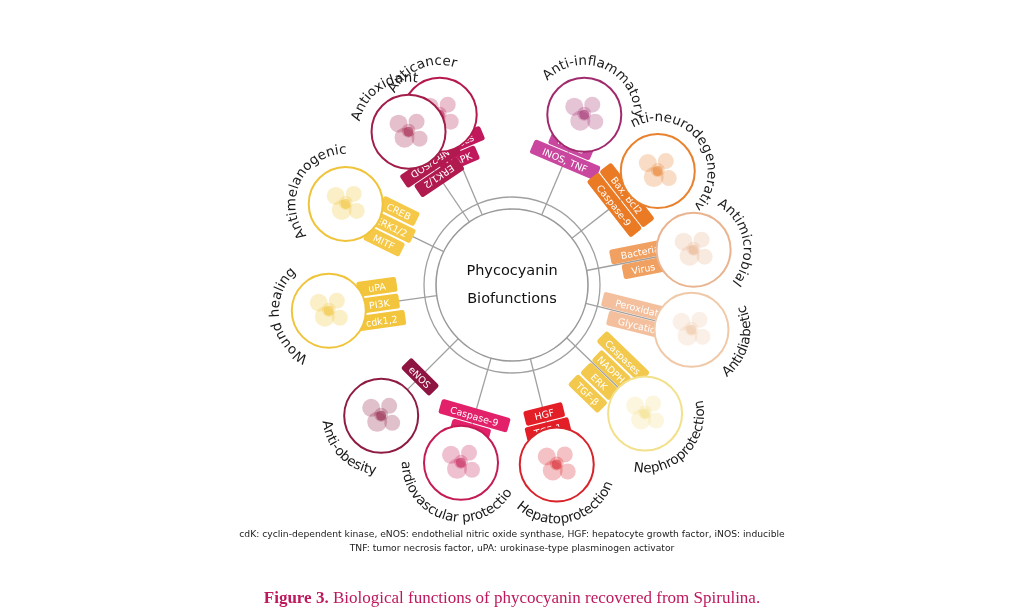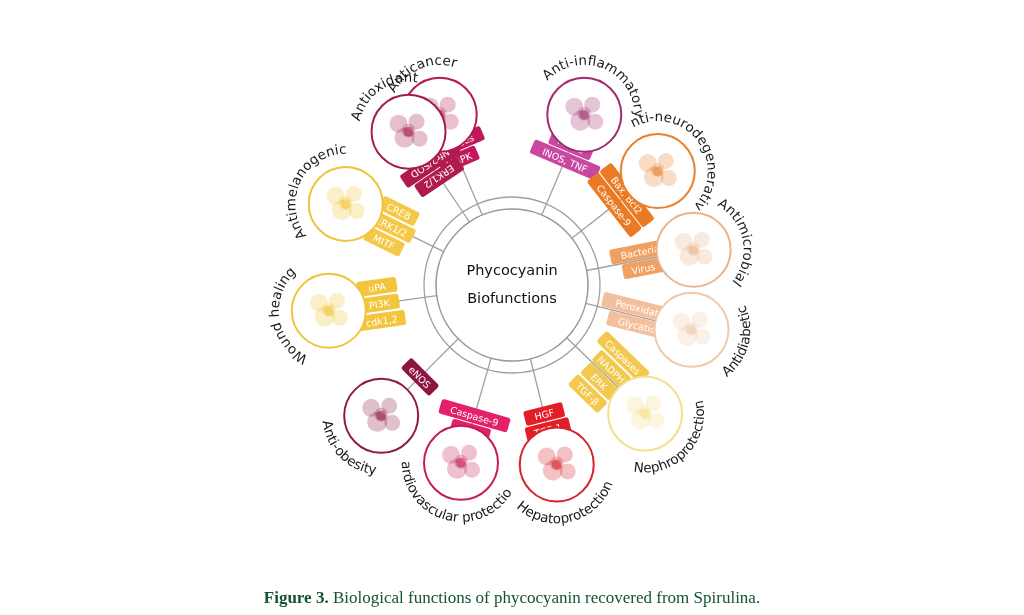--- a/index.html
+++ b/index.html
@@ -1,20 +1,20 @@
 <!DOCTYPE html>
 <html><head>
 <meta charset="utf-8">
 <style>
   html, body { margin: 0; padding: 0; background: #ffffff; }
   body { width: 1024px; height: 615px; position: relative; overflow: hidden; font-family: "DejaVu Sans", sans-serif; }
   #diagram { position: absolute; left: 0; top: 0; }
   .caption-abbrev { position: absolute; left: 180px; width: 664px; top: 527px; text-align: center; font-family: "DejaVu Sans", sans-serif; font-size: 9.2px; line-height: 13.5px; color: #222; }
   .caption-abbrev div { white-space: nowrap; }
-  .figure-caption { position: absolute; left: 0; width: 1024px; top: 588px; text-align: center; font-family: "Liberation Serif", serif; font-size: 17px; color: #14532d; }
+  .figure-caption { position: absolute; left: 0; width: 1024px; top: 588px; text-align: center; font-family: "Liberation Serif", serif; font-size: 17px; color: #be185d; }
   .figure-caption b { font-weight: bold; }
 </style>
 </head>
 <body>
 
 <svg id="diagram" width="1024" height="580" viewBox="0 0 1024 580" xmlns="http://www.w3.org/2000/svg">
   <defs></defs>
   <g id="spokes">
       <circle cx="512" cy="285" r="88" fill="none" stroke="#a0a0a0" stroke-width="1.3"></circle>
       <line x1="482.3044342348152" y1="215.04163113761453" x2="454.1717929835875" y2="148.76528168903883" stroke="#a0a0a0" stroke-width="1.3"></line>
@@ -321,17 +321,19 @@
           <circle cx="408.5493128579118" cy="130.62804907731734" r="7" fill="#a21d49" opacity="0.28"></circle>
           <circle cx="408.5493128579118" cy="131.62804907731734" r="5" fill="#a21d49" opacity="0.55"></circle>
         </g>
         <path id="lp11" d="M 362.9 152.0 A 50 50 0 0 1 444.5 96.9" fill="none" stroke="none"></path>
         <text font-family="DejaVu Sans, sans-serif" font-size="13.5" fill="#1a1a1a"><textPath href="#lp11" startOffset="50%" text-anchor="middle" xlink:href="#lp11">Antioxidant</textPath></text>
       </g>
     </g>
 </svg>
 
 <div class="caption-abbrev">
+  <div>cdK: cyclin-dependent kinase, eNOS: endothelial nitric oxide synthase, HGF: hepatocyte growth factor, iNOS: inducible</div>
+  <div>TNF: tumor necrosis factor, uPA: urokinase-type plasminogen activator</div>
 </div>
 
 <div class="figure-caption">
   <b>Figure 3.</b><span> Biological functions of phycocyanin recovered from Spirulina.</span>
 </div>
 
 </body></html>

